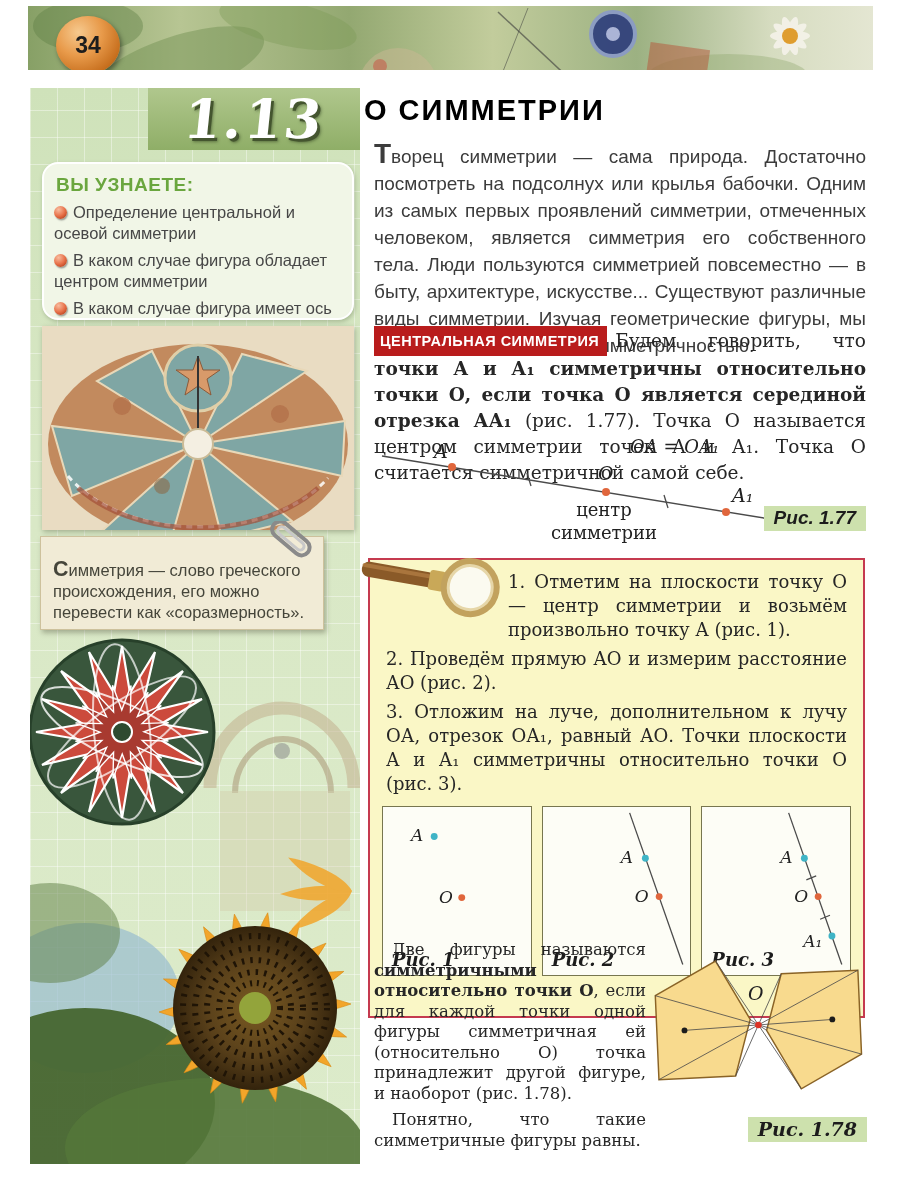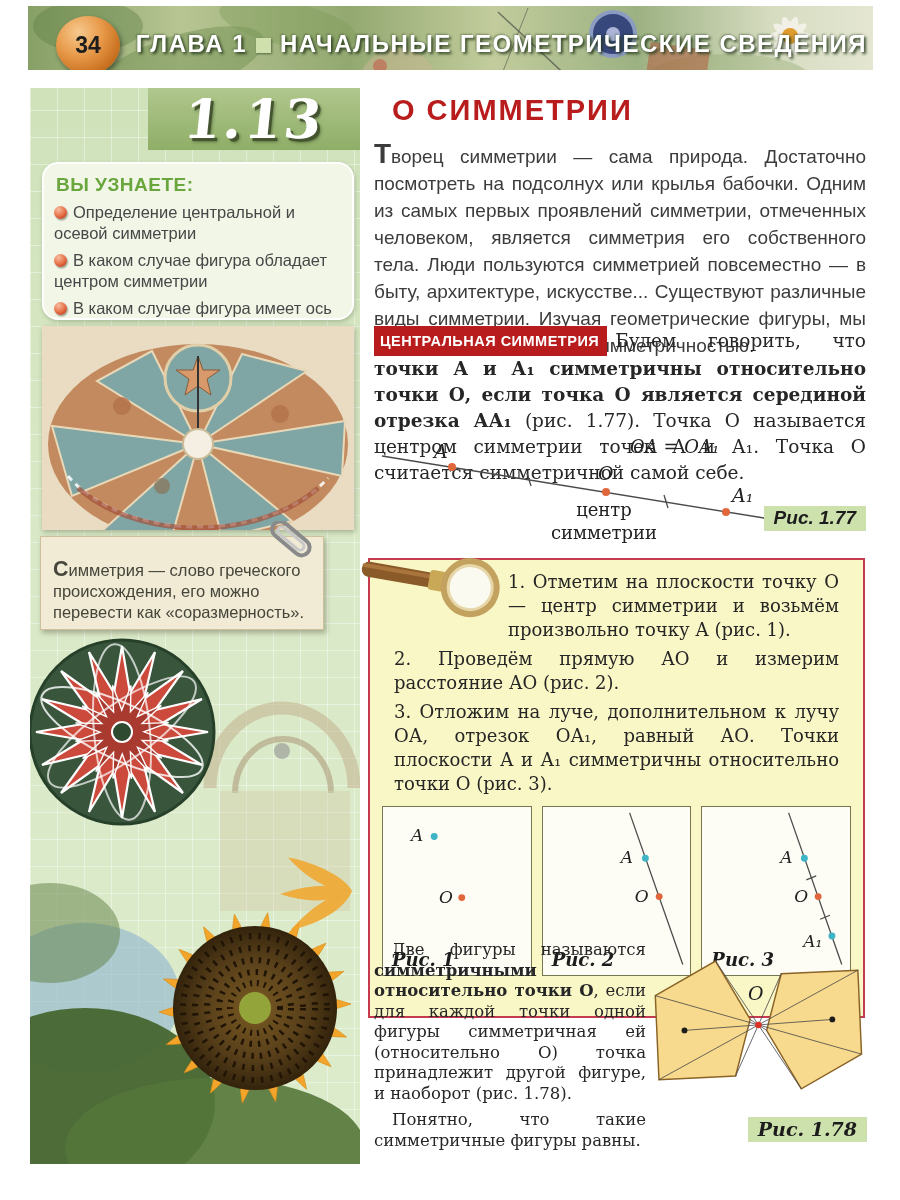--- a/index.html
+++ b/index.html
@@ -43,21 +43,21 @@
       box-shadow:1px 2px 5px rgba(80,90,60,.4);overflow:hidden;}
   .note-card{position:absolute;left:10px;top:448px;width:284px;height:94px;box-sizing:border-box;
       background:#f1ebd6;border:1px solid #cdc19c;box-shadow:2px 3px 5px rgba(60,60,40,.35);
       padding:22px 12px;font-size:16.5px;line-height:21px;color:#45453a;}
   .note-card .dropcap{font-weight:bold;font-size:1.3em;}
   .paperclip{position:absolute;right:6px;top:-16px;}
   .scene{position:absolute;left:0;top:545px;width:330px;height:531px;}
 
   
   .main{position:absolute;left:332px;top:82px;width:513px;height:1076px;background:#ffffff;}
-  h1.sec-title{position:absolute;left:32px;top:6px;margin:0;color:#b91c1c;font-size:29px;
+  h1.sec-title{position:absolute;left:4px;top:6px;margin:0;color:#000000;font-size:29px;
       font-weight:bold;letter-spacing:2px;}
   .intro{position:absolute;left:14px;top:52px;width:492px;margin:0;font-size:19px;line-height:27px;
       color:#3c3c3c;text-align:justify;}
   .intro .dropcap{font-weight:bold;font-size:28px;}
   .serif{font-family:"DejaVu Serif","Liberation Serif",serif;color:#262626;}
   .central{position:absolute;left:14px;top:238px;width:492px;margin:0;font-size:18.5px;line-height:26px;
       text-align:justify;}
   .badge{display:inline-block;background:#b91c1c;color:#ffffff;font-family:"Liberation Sans",sans-serif;
       font-weight:bold;font-size:14.5px;letter-spacing:.5px;padding:2px 8px 2px 6px;margin-right:8px;vertical-align:1px;}
 
@@ -68,21 +68,21 @@
       font-size:19px;color:#222222;}
   .center-label{position:absolute;left:150px;top:58px;width:160px;text-align:center;
       font-family:"DejaVu Serif","Liberation Serif",serif;font-size:18px;line-height:23px;color:#222;}
   .fig-caption{position:absolute;font-family:Liberation Sans, sans-serif;
       font-weight:bold;font-style:italic;font-size:19px;color:#1c1c1c;background:#cde1ad;padding:1px 10px 2px;text-align:right;}
 
   
   .steps-box{position:absolute;left:8px;top:470px;width:497px;box-sizing:border-box;height:460px;
       background:#faf7c6;border:2px solid #c53a4f;padding:10px 12px 12px;}
   .magnifier{position:absolute;left:-12px;top:-14px;}
-  .step{margin:0 12px 5px;font-size:18px;line-height:24px;text-align:justify;}
+  .step{margin:0 4px 5px;font-size:18px;line-height:24px;text-align:justify;}
   .step1{margin-left:126px;}
   .panels{display:flex;gap:10px;margin-top:10px;}
   .panel{position:relative;flex:1;height:168px;background:#fdfdf6;border:1px solid #77764f;}
   .panel svg{position:absolute;inset:0;}
   .plabel{position:absolute;font-family:"DejaVu Serif","Liberation Serif",serif;font-style:italic;
       font-size:17px;color:#222;}
   .panel-caption{position:absolute;left:9px;bottom:5px;font-family:"DejaVu Serif","Liberation Serif",serif;
       font-weight:bold;font-style:italic;font-size:18px;color:#1c1c1c;}
 
   
@@ -133,23 +133,20 @@
             <ellipse rx="20" ry="5.5" transform="rotate(108)"></ellipse>
         <ellipse rx="20" ry="5.5" transform="rotate(144)"></ellipse>
           </g>
         <circle r="8" fill="#e09a28"></circle>
       </g>
       <circle cx="352" cy="60" r="7" fill="#b83020" opacity=".8"></circle>
       <path d="M330,82 a40,40 0 0 1 80,0" fill="#c9b893" opacity=".5"></path>
     </svg>
     <div class="page-badge">
       <span>34</span>
-    </div>
-    <div class="chapter-title">
-      <span>ГЛАВА 1</span><span class="sq"></span><span>НАЧАЛЬНЫЕ ГЕОМЕТРИЧЕСКИЕ СВЕДЕНИЯ</span>
     </div>
   </div>
 
   <div class="sidebar">
     <div class="section-band">
       <span class="secnum">1.13</span>
     </div>
 
     <div class="learn-box">
       <div class="learn-title">ВЫ УЗНАЕТЕ:</div>

